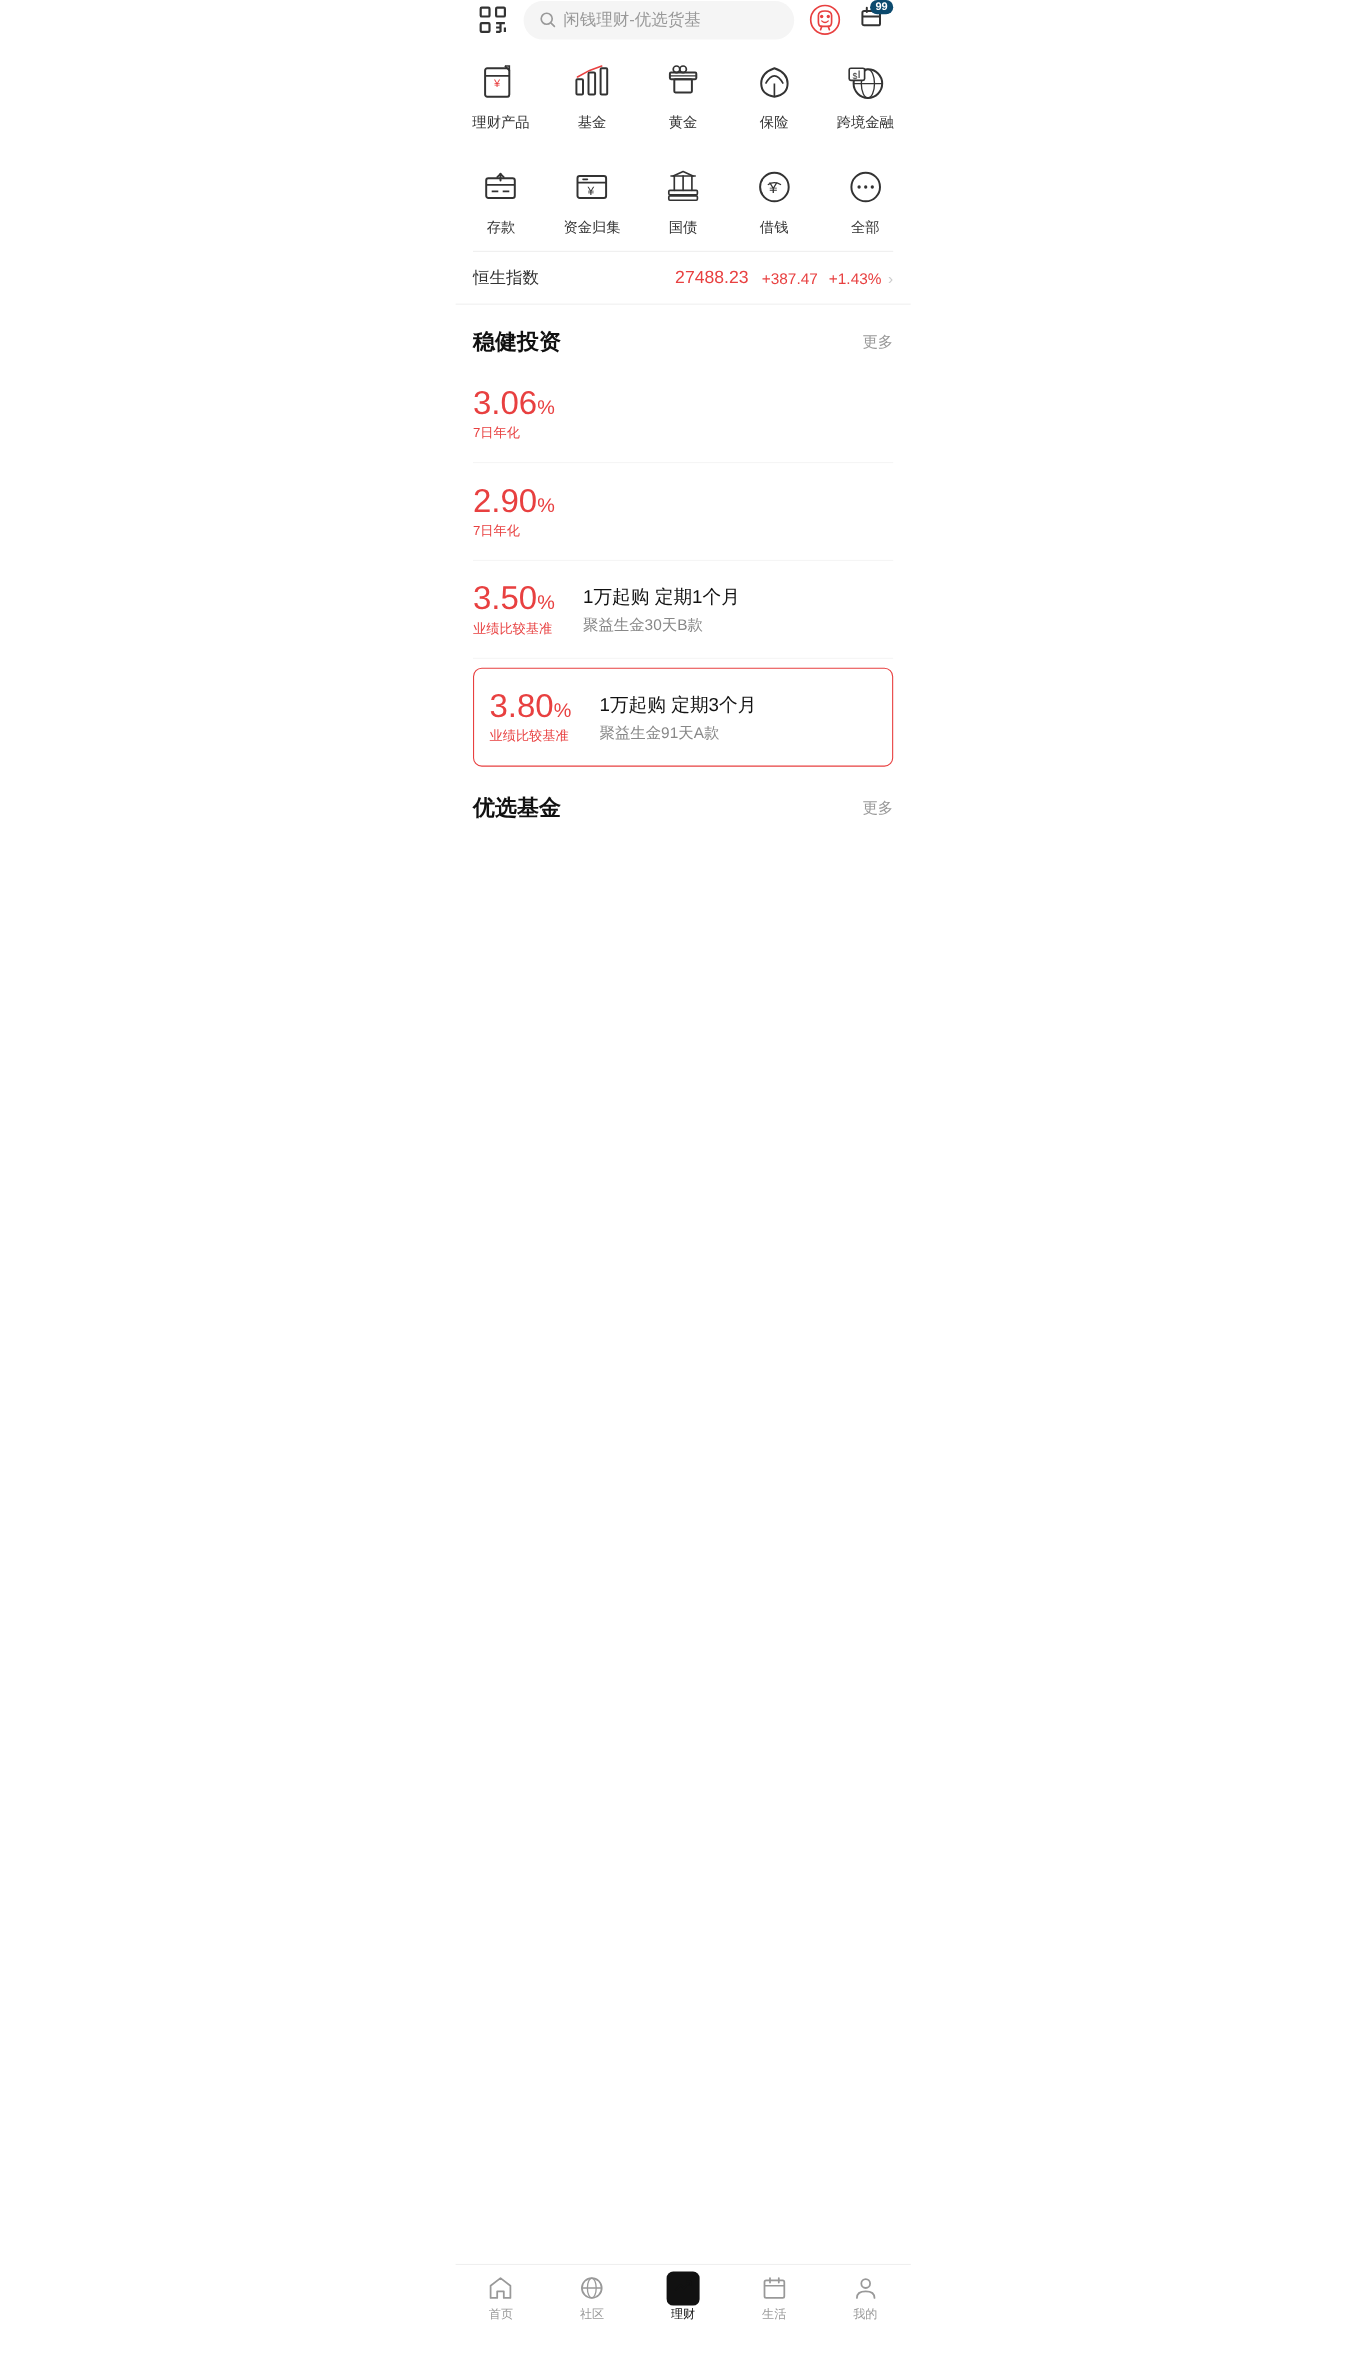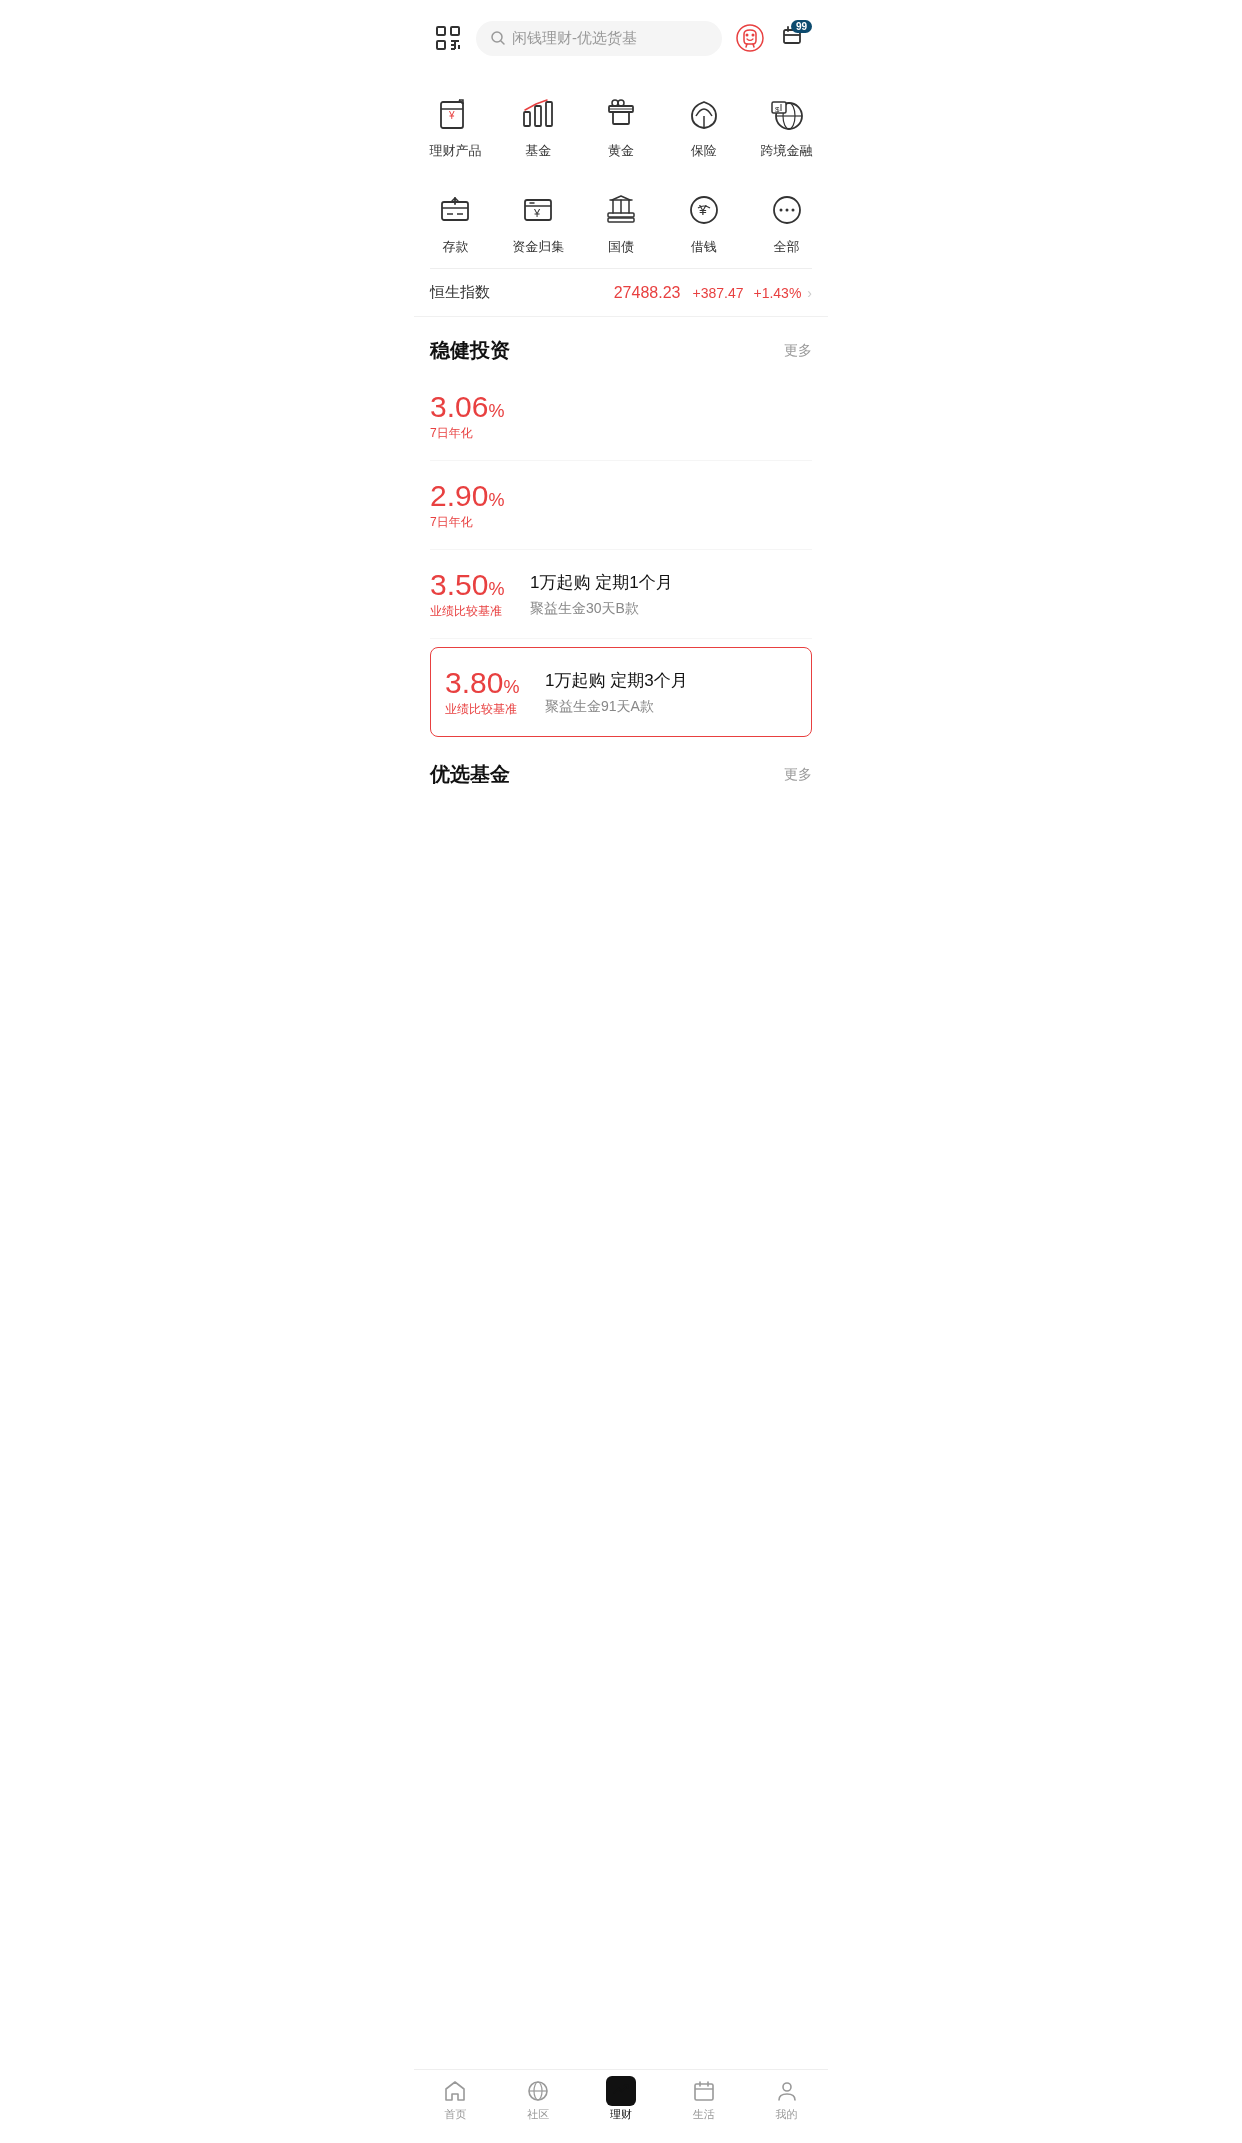--- a/index.html
+++ b/index.html
@@ -9,21 +9,21 @@
       background: #fff;
       width: 414px;
       margin: 0 auto;
       overflow-x: hidden;
     }
 
     
     .header {
       display: flex;
       align-items: center;
-      padding: 20px 16px;
+      padding: 0 16px;
       gap: 10px;
       background: #fff;
     }
     .scan-icon-wrap {
       width: 36px; height: 36px;
       display: flex; align-items: center; justify-content: center;
     }
     .search-bar {
       flex: 1;
       display: flex;
@@ -205,21 +205,21 @@
     }
     .section-title-partial {
       font-size: 20px;
       font-weight: bold;
       color: #111;
     }
 
     
     .bottom-nav {
       position: fixed;
-      bottom: 5px;
+      bottom: 16px;
       left: 50%;
       transform: translateX(-50%);
       width: 414px;
       background: #fff;
       border-top: 1px solid #eee;
       display: flex;
       justify-content: space-around;
       padding: 8px 0 16px;
       z-index: 100;
     }

